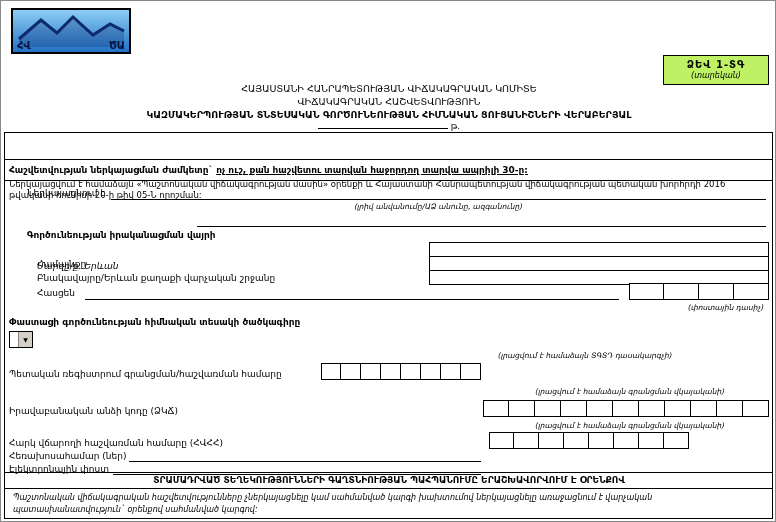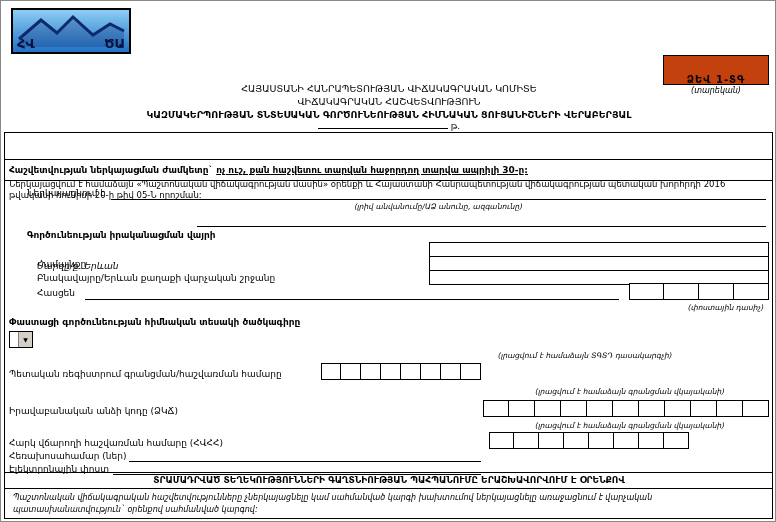--- a/index.html
+++ b/index.html
@@ -27,24 +27,24 @@
   .entity   .cell { width:26px; height:17px; }
   .tin      .cell { width:25px; height:17px; }
   .hdr { position:absolute; left:0; width:776px; text-align:center; white-space:nowrap; }
   .dd { position:absolute; border:1px solid #000; background:#fff; }
   .dd-btn {
     position:absolute; right:0; top:0; width:14px; height:100%;
     background:#d4d0c8; border-left:1px solid #808080;
     display:flex; align-items:center; justify-content:center;
     font-size:6px; color:#000; cursor:default;
   }
-  .logo-letter { position:absolute; font-size:13px; font-weight:bold; color:#07123f; }
+  .logo-letter { position:absolute; font-size:10px; font-weight:bold; color:#07123f; }
   .codebox {
     position:absolute; border:1px solid #000; text-align:center;
-    padding-top:17px; background:#c2410c;
+    padding-top:2px; background:#bef264;
   }
   .codebox .l1 { font-size:10px; font-weight:bold; letter-spacing:1px; line-height:13px; }
   .codebox .l2 { font-size:8px; line-height:10px;font-style:italic; }
   .para { position:absolute; font-size:8.5px; line-height:11px;margin-top:44px; }
   .deadline { position:absolute; font-size:9px; font-weight:bold; line-height:12px; white-space:nowrap; }
   .deadline .em { text-decoration:underline; }
   .note-box { position:absolute; border:1px solid #000; font-size:8px; font-style:italic; line-height:12px; padding:3px 8px 0 8px; }
 </style>
 </head>
 <body>

